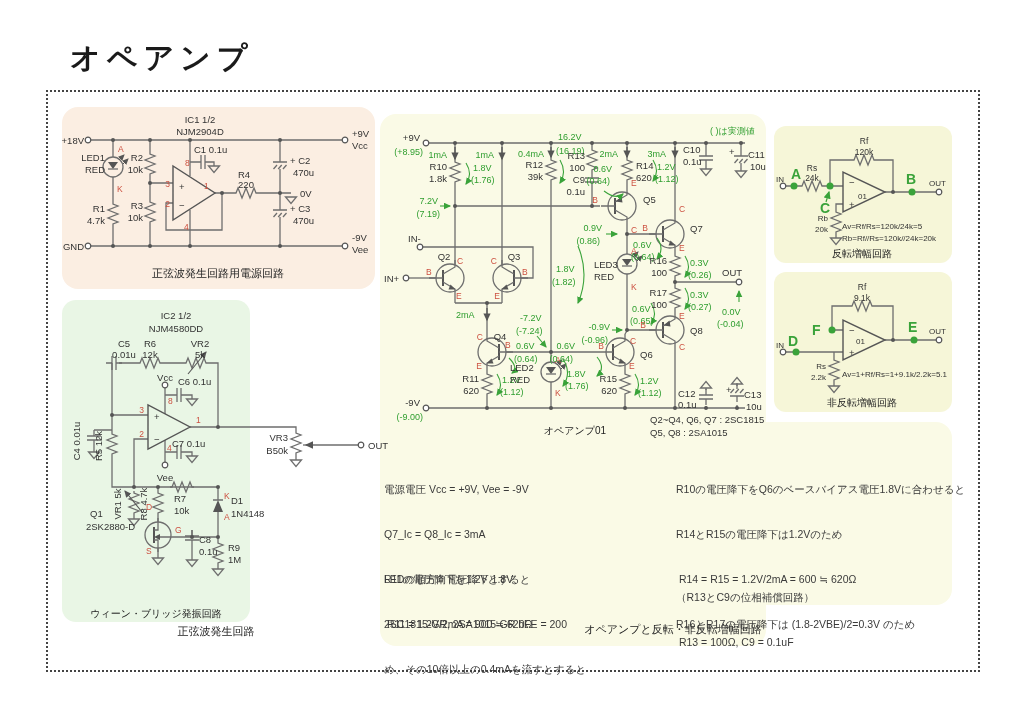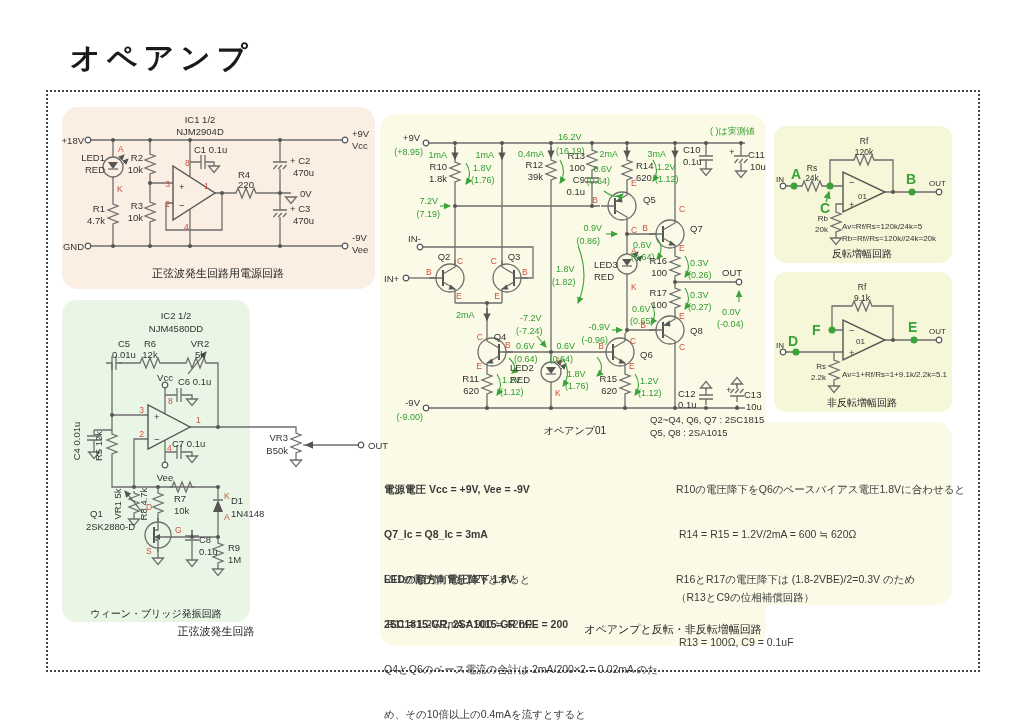--- a/index.html
+++ b/index.html
@@ -589,35 +589,35 @@
       <text x="826" y="380" class="tf" text-anchor="end">2.2k</text>
       <text x="908" y="332" class="pl">E</text>
       <text x="929" y="334" class="tf">OUT</text>
       <text x="842" y="377" class="tf">Av=1+Rf/Rs=1+9.1k/2.2k=5.1</text>
       <text x="862" y="406" class="cap" style="font-size:10px">非反転増幅回路</text>
     </g>
 
     <text x="673" y="633" class="cap">オペアンプと反転・非反転増幅回路</text>
   </svg>
 
-  <div class="note" style="left:384px;top:452px;font-weight:bold;">
+  <div class="note" style="left:384px;top:452px;">
     <div>電源電圧 Vcc = +9V, Vee = -9V</div>
     <div>Q7_Ic = Q8_Ic = 3mA</div>
     <div>LEDの順方向電圧降下 1.8V</div>
     <div>2SC1815-GR, 2SA1015-GR hFE = 200</div>
   </div>
   <div class="note" style="left:384px;top:542px;">
     <div>R11の電圧降下を1.2Vとすると</div>
     <div> R11 = 1.2V/2mA = 900 ≒ 620Ω</div>
-    <div>Q4とQ6のベース電流の合計は 2mA/200×2 = 0.02mA のた</div>
     <div>め、その10倍以上の0.4mAを流すとすると</div>
     
   </div>
   <div class="note" style="left:676px;top:452px;">
     <div>R10の電圧降下をQ6のベースバイアス電圧1.8Vに合わせると</div>
+    <div>R14とR15の電圧降下は1.2Vのため</div>
     <div> R14 = R15 = 1.2V/2mA = 600 ≒ 620Ω</div>
     <div>R16とR17の電圧降下は (1.8-2VBE)/2=0.3V のため</div>
   </div>
   <div class="note" style="left:676px;top:560px;">
     <div>（R13とC9の位相補償回路）</div>
     <div> R13 = 100Ω, C9 = 0.1uF</div>
   </div>
 </div>
 
 </body></html>

